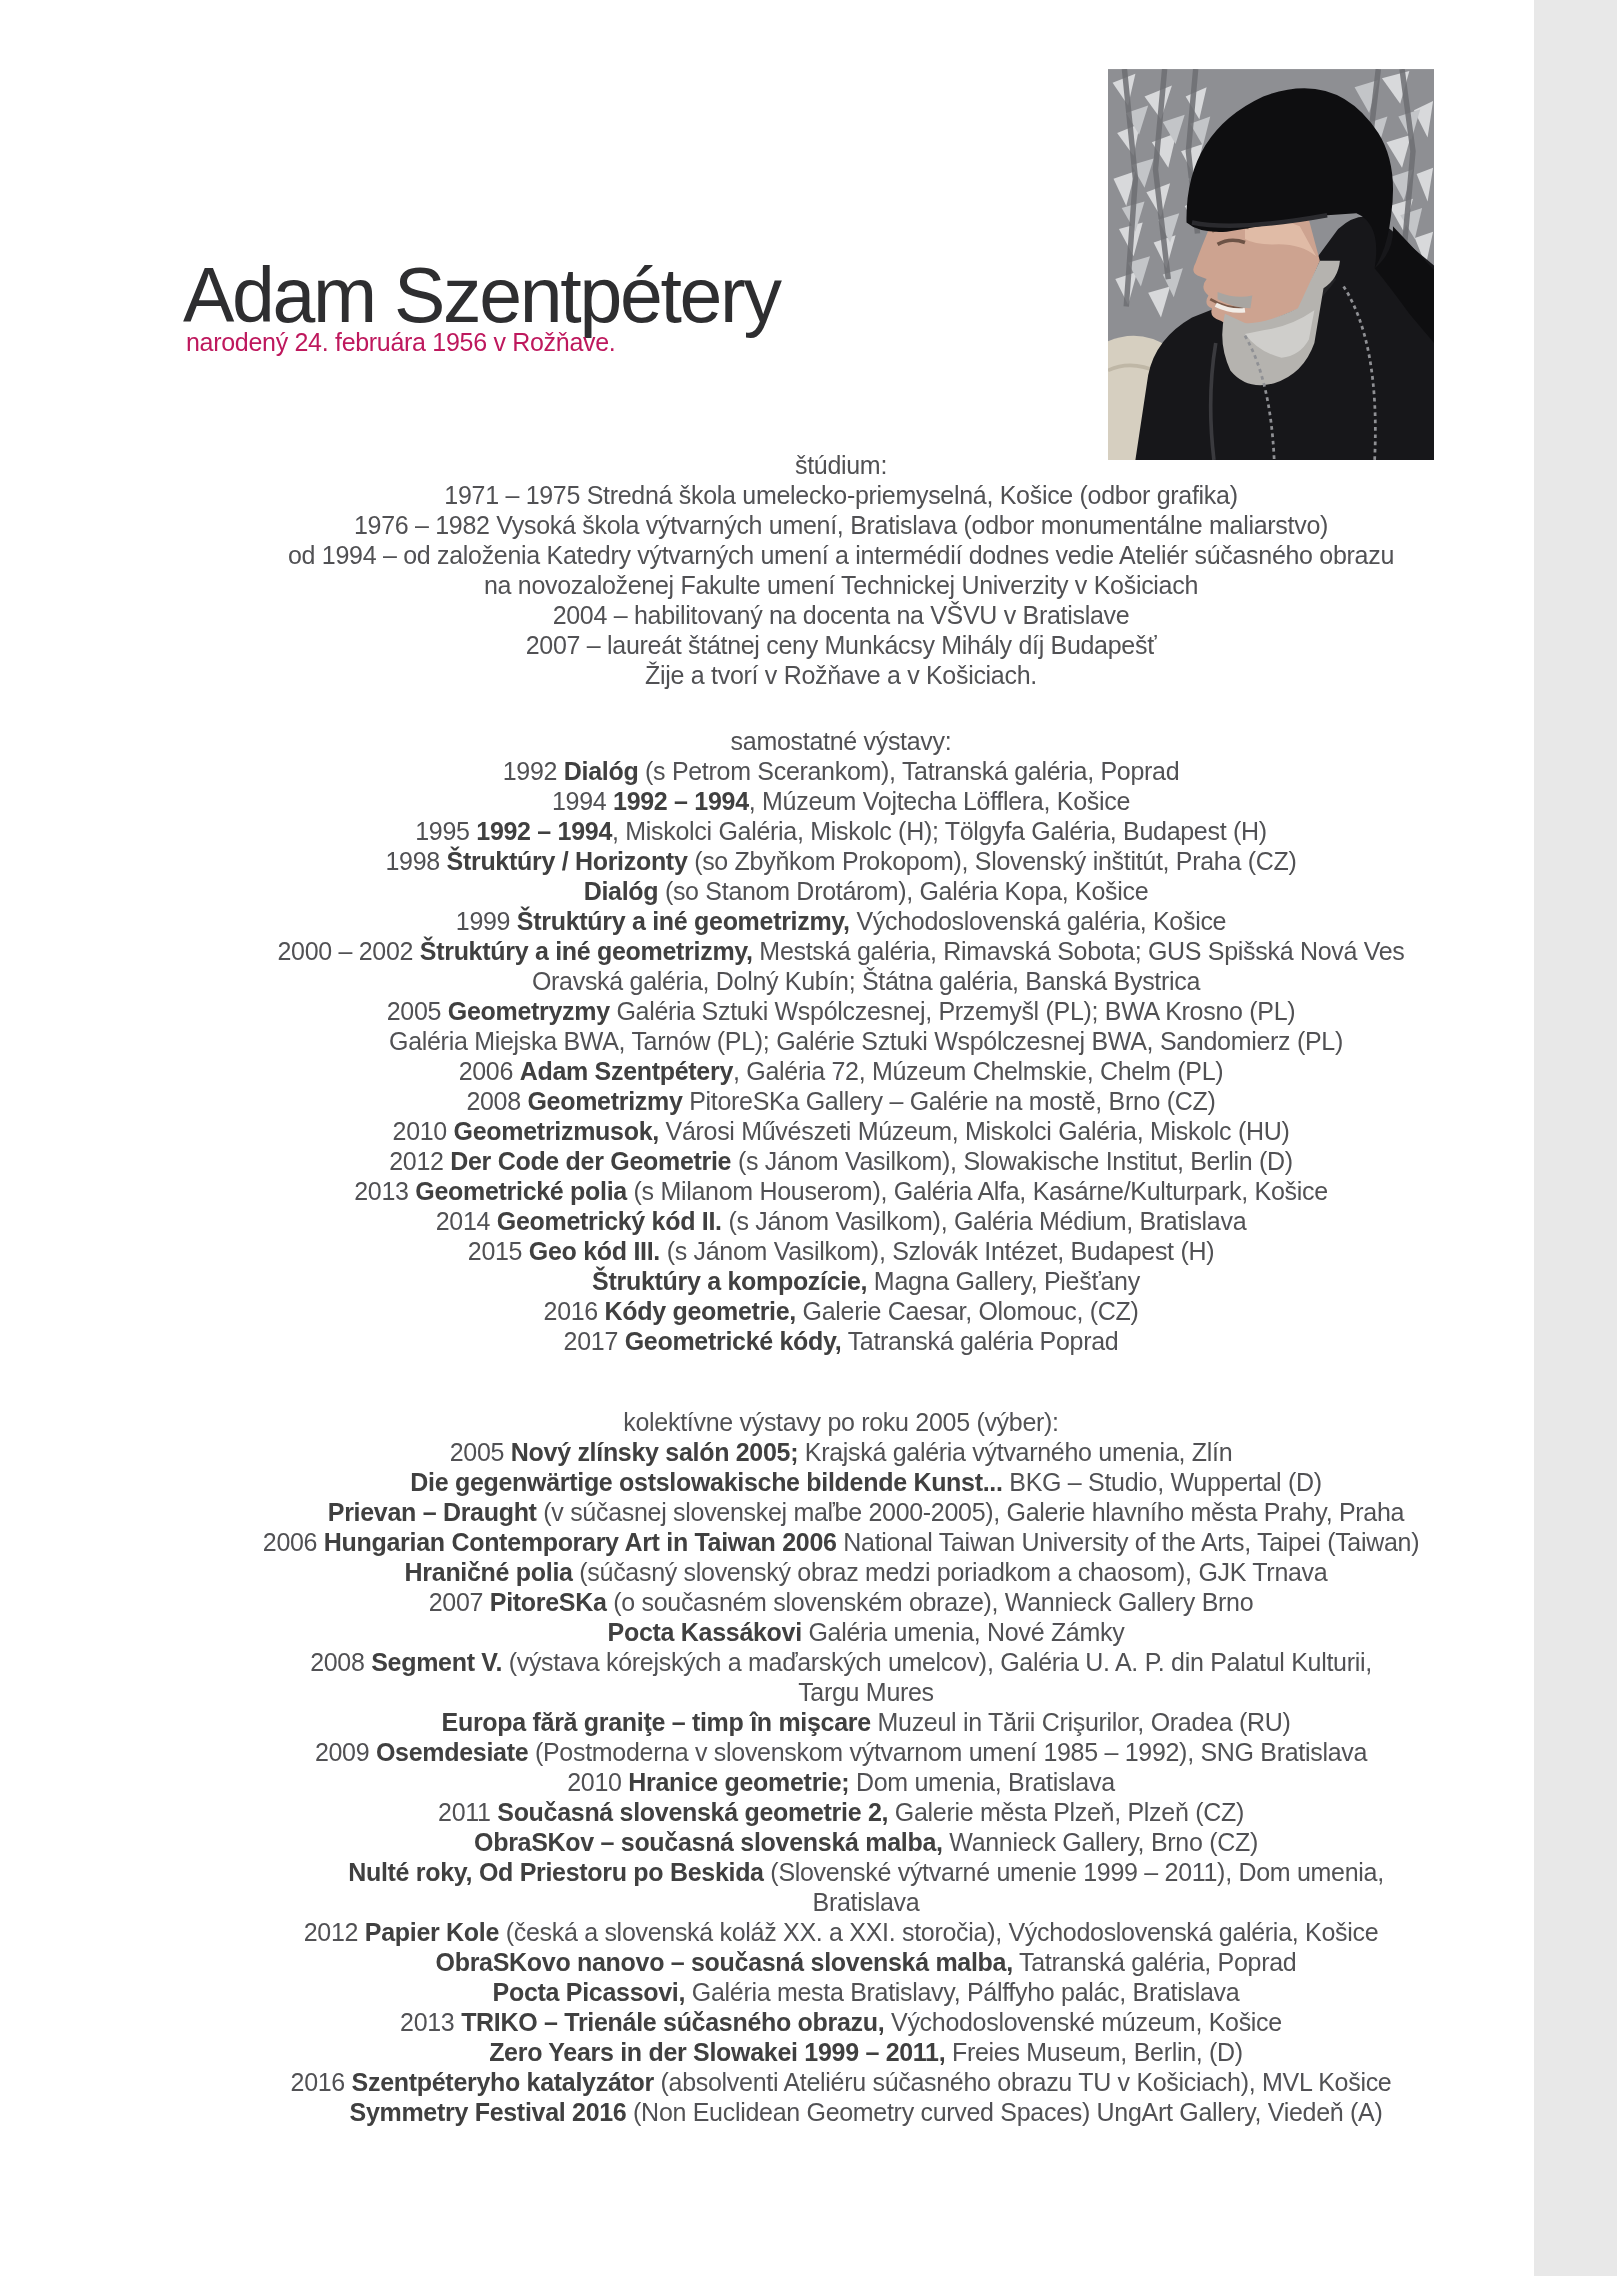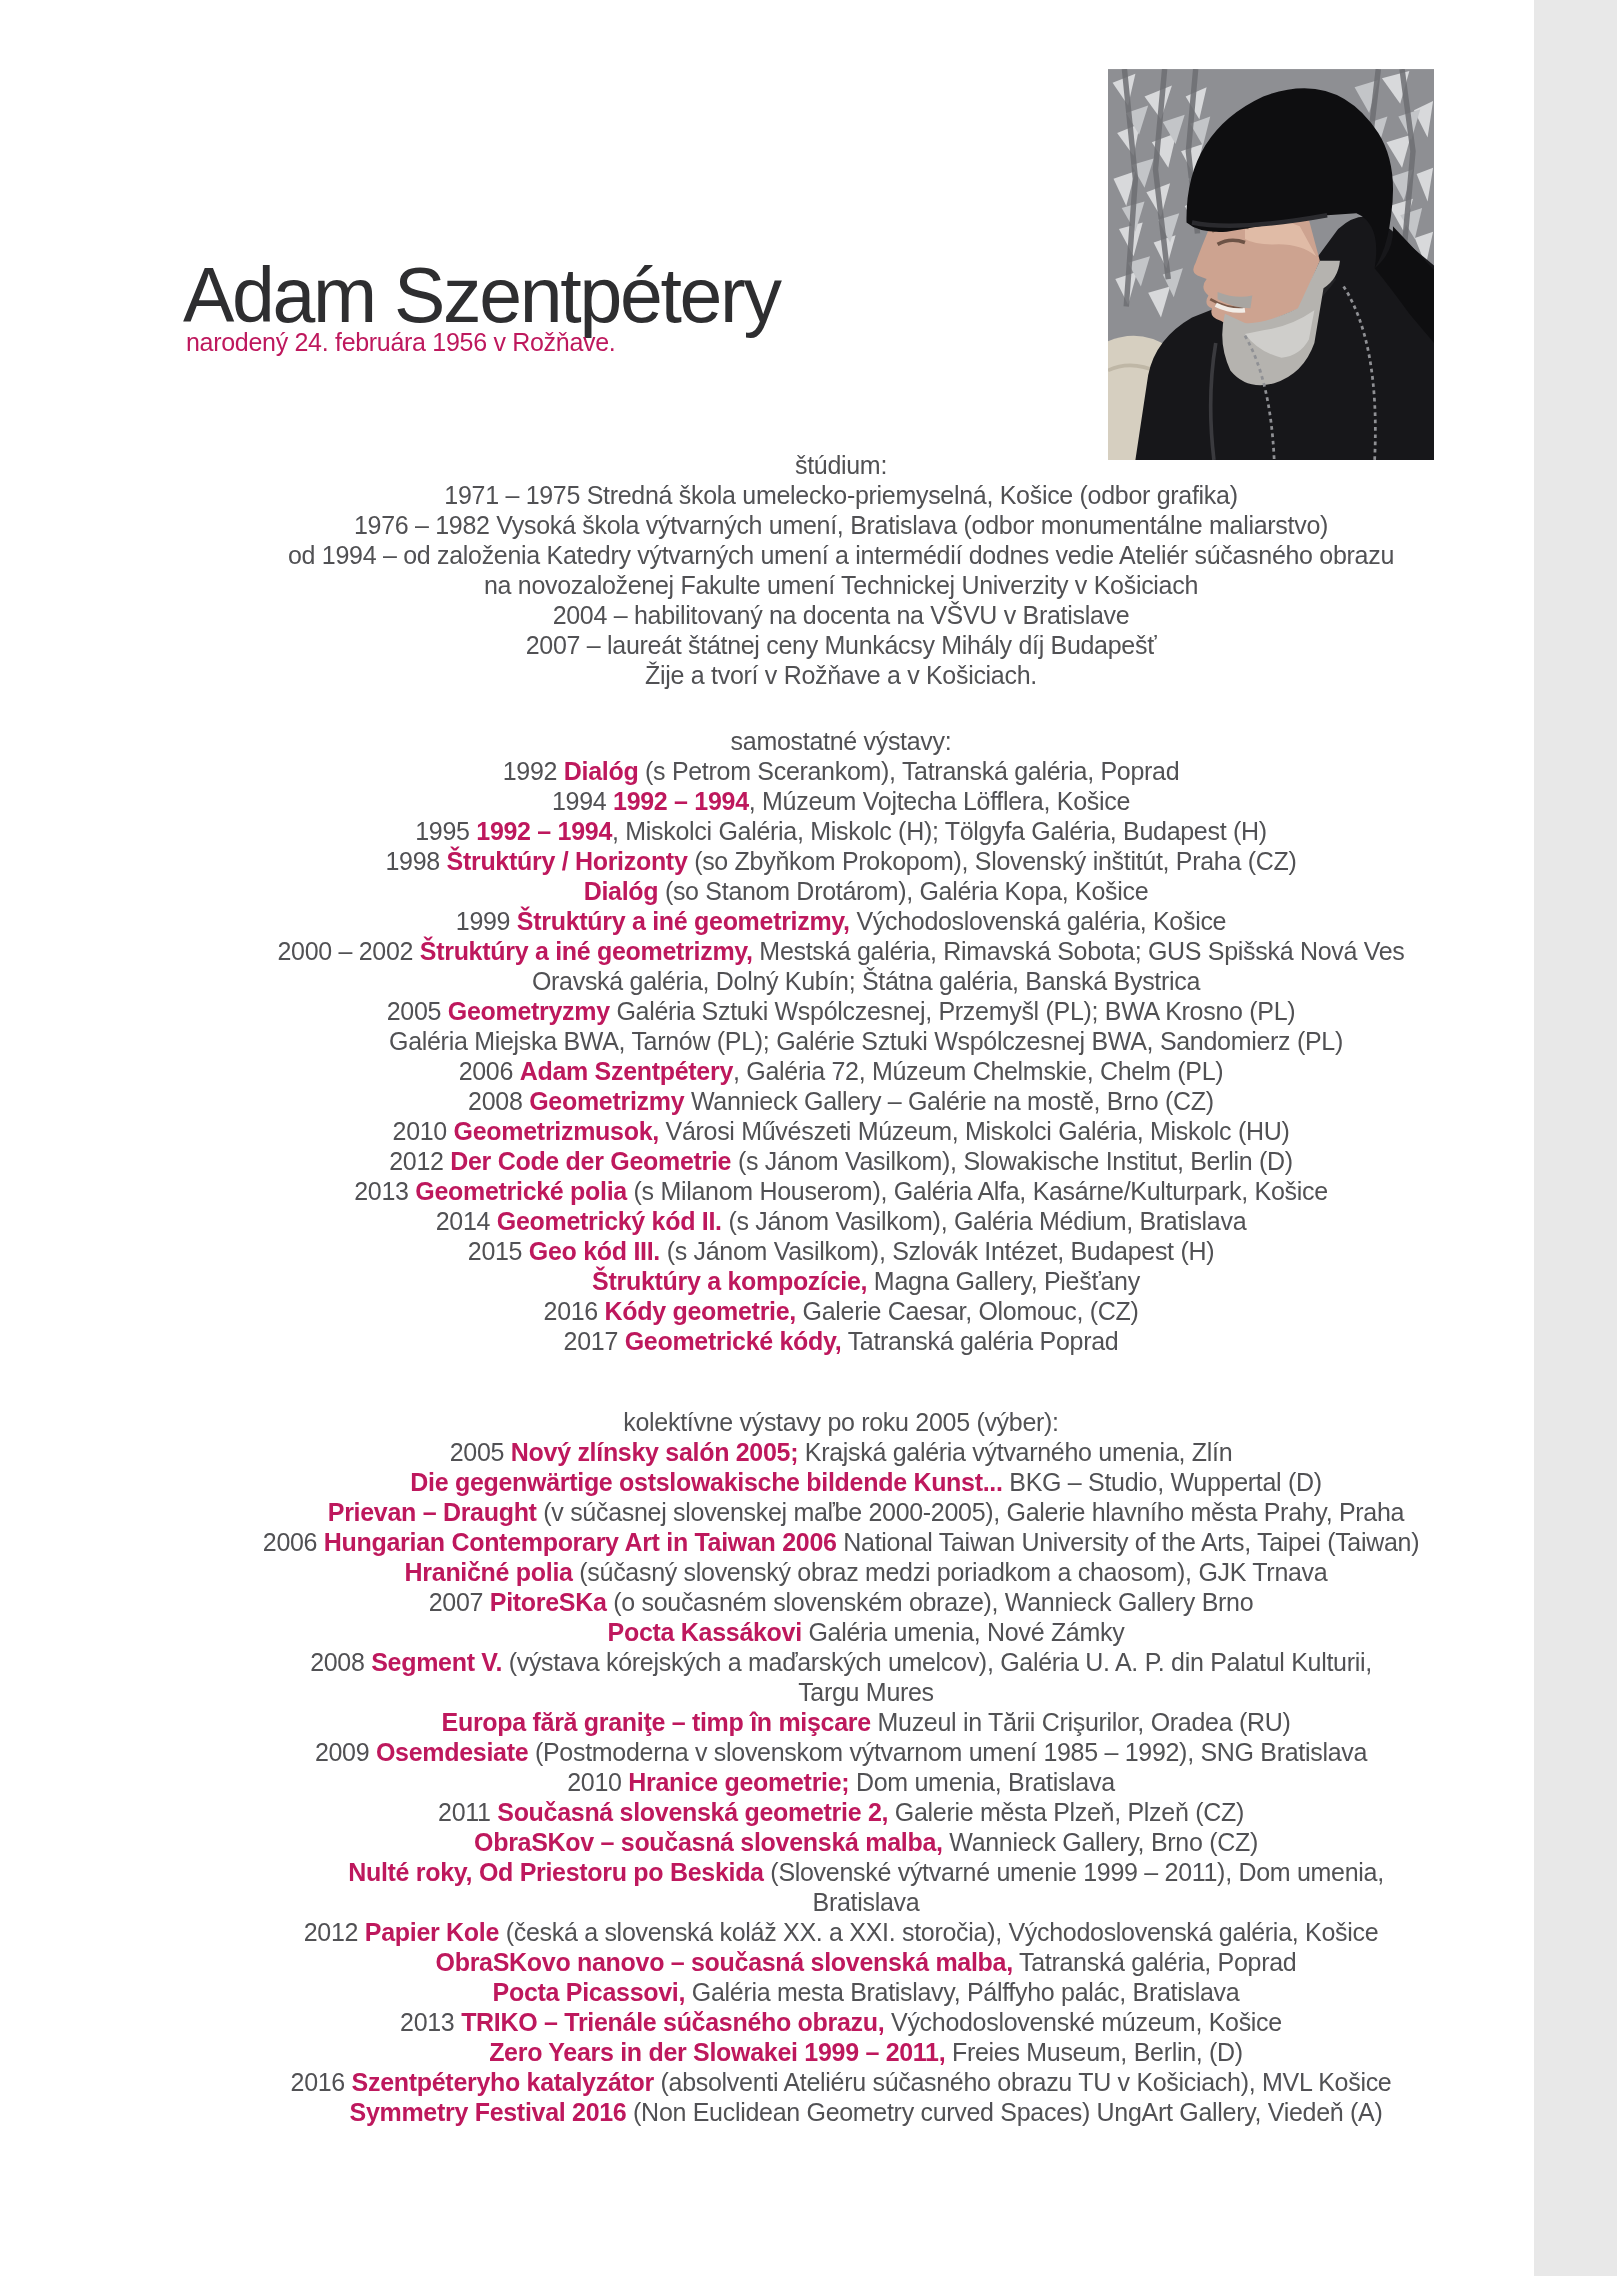--- a/index.html
+++ b/index.html
@@ -34,21 +34,21 @@
   .sections{position:absolute;left:0;top:0;width:100%;height:100%;text-align:center;}
   .section{position:absolute;left:185px;right:37px;}
   .line{
     font-size:25px;
     line-height:30px;
     letter-spacing:-0.3px;
     color:#515154;
     white-space:pre;
   }
   .line.indent{padding-left:50px;}
-  .line .b{font-weight:bold;color:#be185d;}
+  .line .b{font-weight:bold;color:#404040;}
   .line .r{font-weight:normal;color:#515154;}
 </style>
 </head>
 <body>
 
 <div class="page">
 
   <div class="cv-title">Adam Szentpétery</div>
   <div class="cv-subtitle">narodený 24. februára 1956 v Rožňave.</div>
 
@@ -157,21 +157,21 @@
         <div class="line"><span class="r">1994 </span><span class="b">1992 – 1994</span><span class="r">, Múzeum Vojtecha Löfflera, Košice</span></div>
         <div class="line"><span class="r">1995 </span><span class="b">1992 – 1994</span><span class="r">, Miskolci Galéria, Miskolc (H); Tölgyfa Galéria, Budapest (H)</span></div>
         <div class="line"><span class="r">1998 </span><span class="b">Štruktúry / Horizonty</span><span class="r"> (so Zbyňkom Prokopom), Slovenský inštitút, Praha (CZ)</span></div>
         <div class="line indent"><span class="b">Dialóg</span><span class="r"> (so Stanom Drotárom), Galéria Kopa, Košice</span></div>
         <div class="line"><span class="r">1999 </span><span class="b">Štruktúry a iné geometrizmy,</span><span class="r"> Východoslovenská galéria, Košice</span></div>
         <div class="line"><span class="r">2000 – 2002 </span><span class="b">Štruktúry a iné geometrizmy,</span><span class="r"> Mestská galéria, Rimavská Sobota; GUS Spišská Nová Ves</span></div>
         <div class="line indent"><span class="r">Oravská galéria, Dolný Kubín; Štátna galéria, Banská Bystrica</span></div>
         <div class="line"><span class="r">2005 </span><span class="b">Geometryzmy</span><span class="r"> Galéria Sztuki Wspólczesnej, Przemyšl (PL); BWA Krosno (PL)</span></div>
         <div class="line indent"><span class="r">Galéria Miejska BWA, Tarnów (PL); Galérie Sztuki Wspólczesnej BWA, Sandomierz (PL)</span></div>
         <div class="line"><span class="r">2006 </span><span class="b">Adam Szentpétery</span><span class="r">, Galéria 72, Múzeum Chelmskie, Chelm (PL)</span></div>
-        <div class="line"><span class="r">2008 </span><span class="b">Geometrizmy</span><span class="r"> Wannieck Gallery – Galérie na mostě, Brno (CZ)</span></div>
+        <div class="line"><span class="r">2008 </span><span class="b">Geometrizmy</span><span class="r"> PitoreSKa Gallery – Galérie na mostě, Brno (CZ)</span></div>
         <div class="line"><span class="r">2010 </span><span class="b">Geometrizmusok,</span><span class="r"> Városi Művészeti Múzeum, Miskolci Galéria, Miskolc (HU)</span></div>
         <div class="line"><span class="r">2012 </span><span class="b">Der Code der Geometrie</span><span class="r"> (s Jánom Vasilkom), Slowakische Institut, Berlin (D)</span></div>
         <div class="line"><span class="r">2013 </span><span class="b">Geometrické polia</span><span class="r"> (s Milanom Houserom), Galéria Alfa, Kasárne/Kulturpark, Košice</span></div>
         <div class="line"><span class="r">2014 </span><span class="b">Geometrický kód II.</span><span class="r"> (s Jánom Vasilkom), Galéria Médium, Bratislava</span></div>
         <div class="line"><span class="r">2015 </span><span class="b">Geo kód III.</span><span class="r"> (s Jánom Vasilkom), Szlovák Intézet, Budapest (H)</span></div>
         <div class="line indent"><span class="b">Štruktúry a kompozície,</span><span class="r"> Magna Gallery, Piešťany</span></div>
         <div class="line"><span class="r">2016 </span><span class="b">Kódy geometrie,</span><span class="r"> Galerie Caesar, Olomouc, (CZ)</span></div>
         <div class="line"><span class="r">2017 </span><span class="b">Geometrické kódy,</span><span class="r"> Tatranská galéria Poprad</span></div>
       </div>
       <div class="section" style="top: 1407px;">

